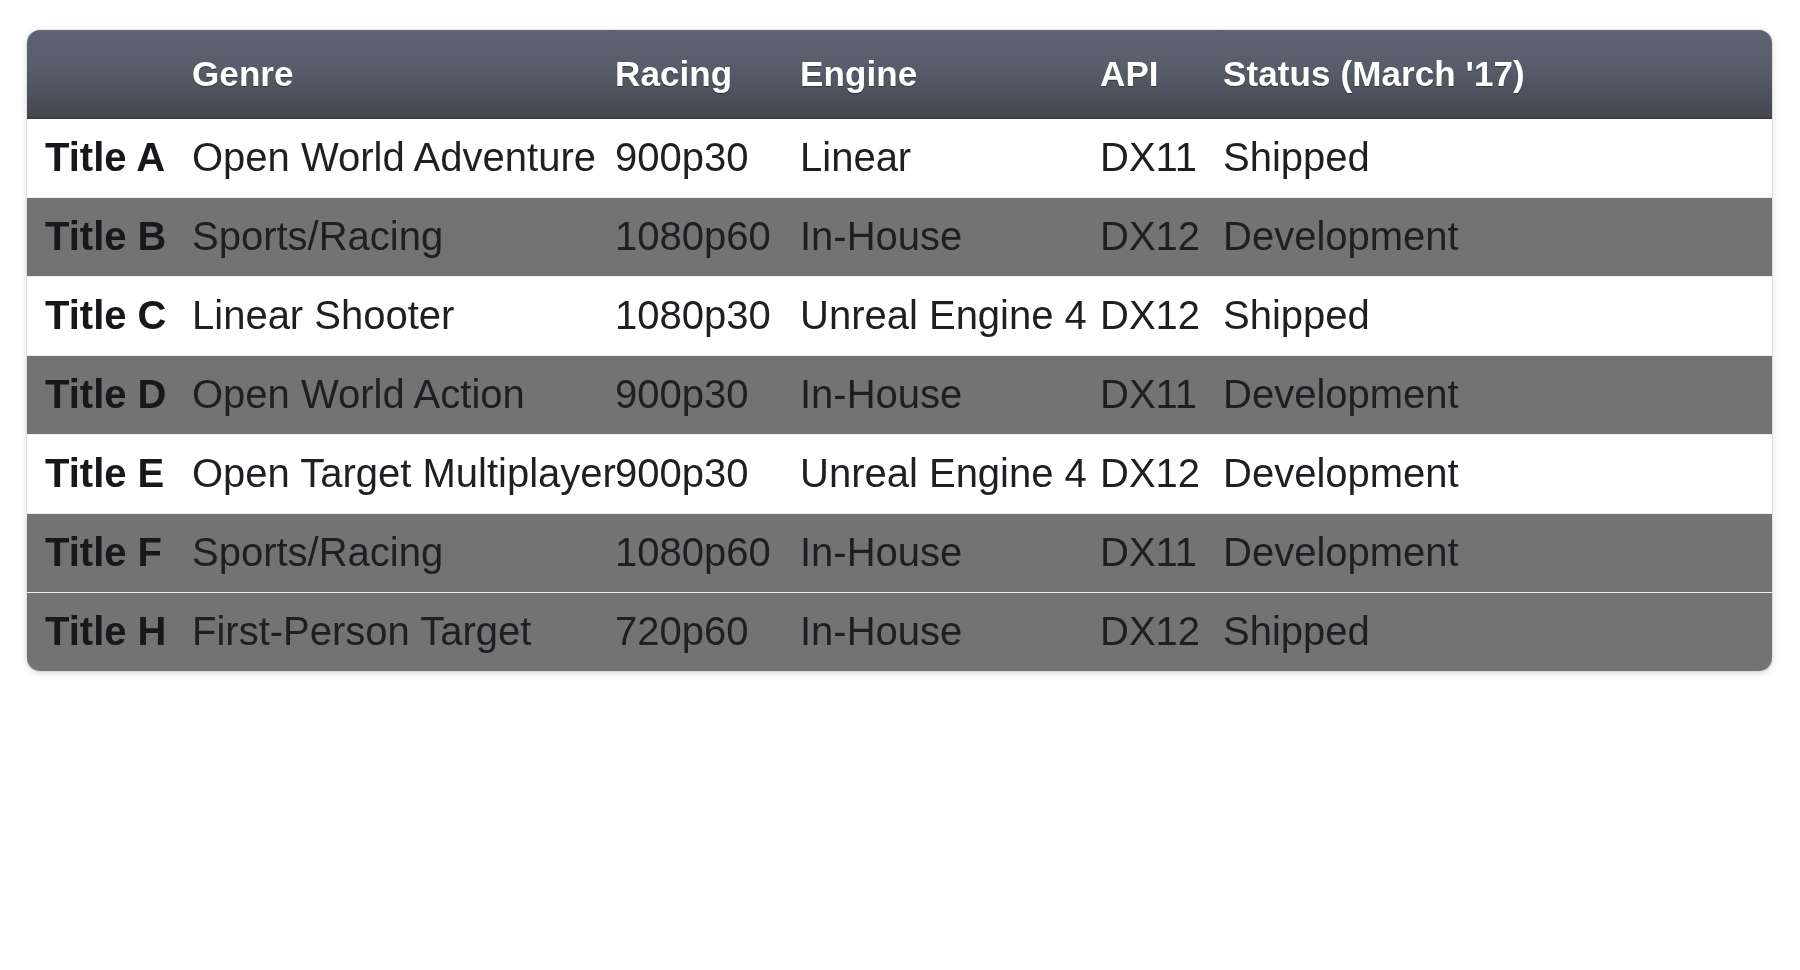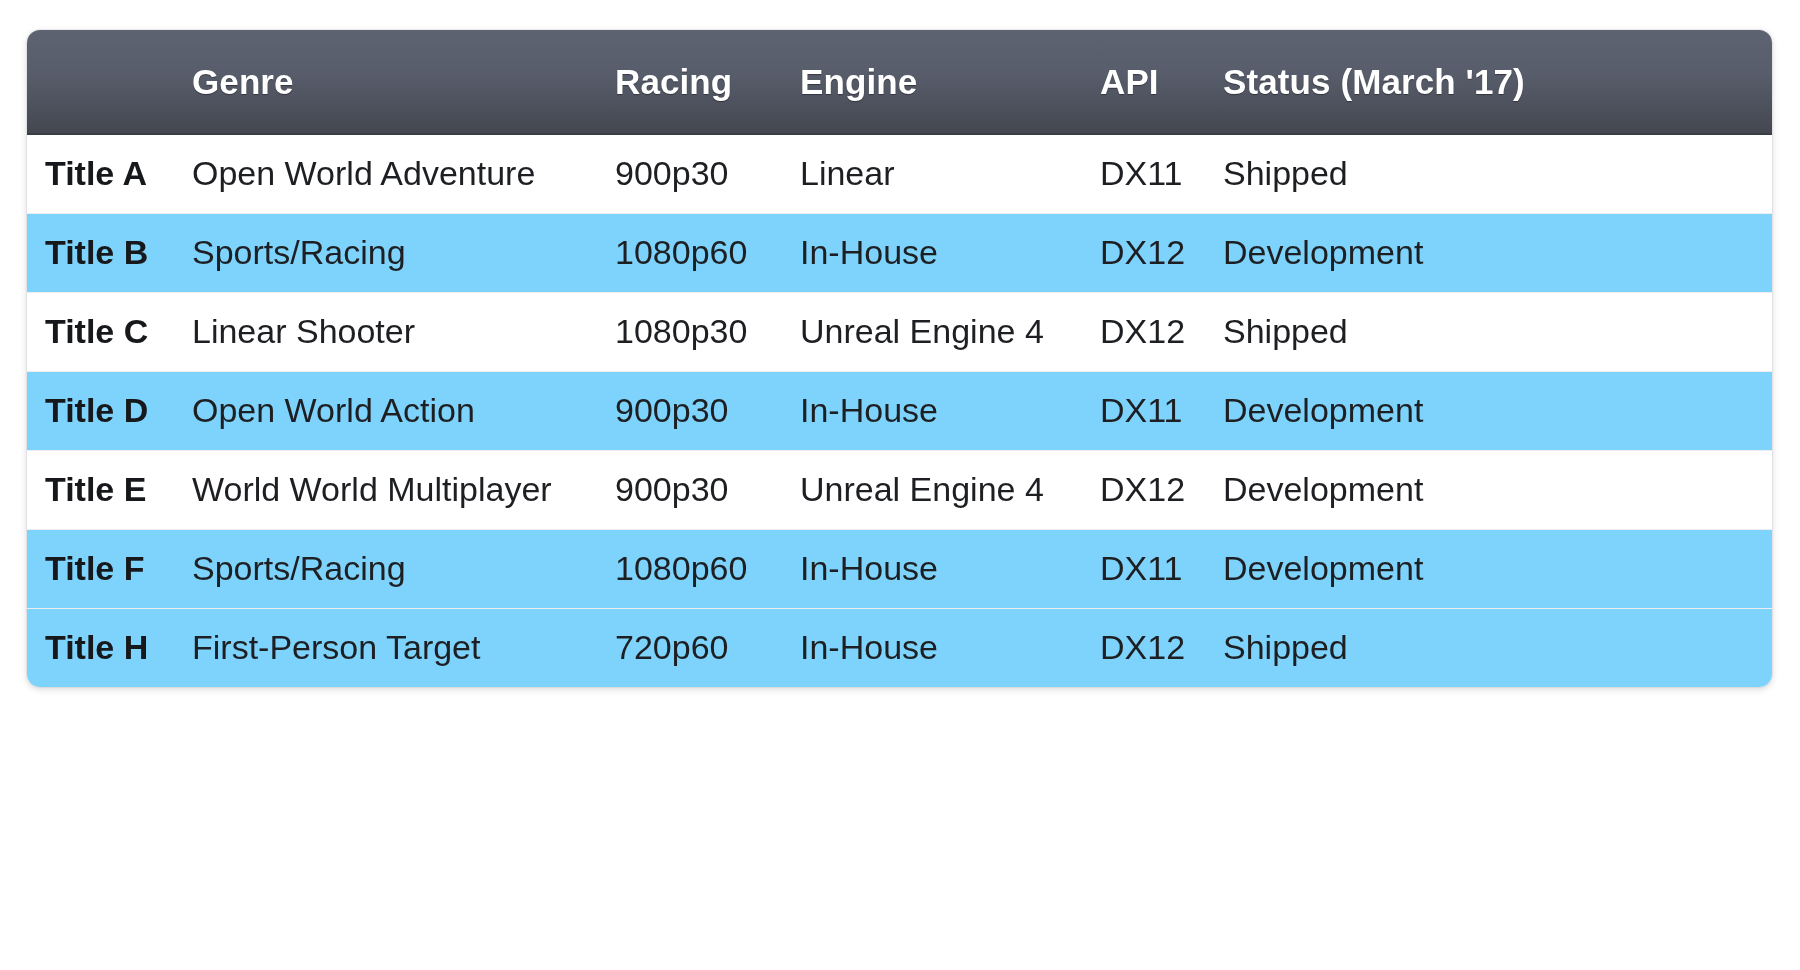--- a/index.html
+++ b/index.html
@@ -41,21 +41,21 @@
   
   col.c-title  { width: 165px; }
   col.c-genre  { width: 423px; }
   col.c-target { width: 185px; }
   col.c-engine { width: 300px; }
   col.c-api    { width: 123px; }
   col.c-status { width: 549px; }
 
   
   thead tr {
-    height: 104px;
+    height: 88px;
   }
   thead th {
     background: linear-gradient(to bottom, #5e6372 0%, #585d6b 42%, #4e525e 72%, #44474f 100%);
     color: #ffffff;
     font-size: 35px;
     font-weight: bold;
     text-align: left;
     padding: 0;
     vertical-align: middle;
     letter-spacing: 0.1px;
@@ -72,24 +72,24 @@
   thead th.th-target .cell-inner { padding-left: 0px; }
   thead th.th-engine .cell-inner { padding-left: 0px; }
   thead th.th-api    .cell-inner { padding-left: 0px; }
   thead th.th-status .cell-inner { padding-left: 0px; }
 
   
   tbody tr {
     height: 79px;
   }
   tbody tr.row-even { background: #ffffff; }
-  tbody tr.row-odd  { background: #7dd3fc; }
+  tbody tr.row-odd  { background: #737373; }
 
   tbody td {
-    font-size: 34px;
+    font-size: 40px;
     color: #1d1f22;
     padding: 0;
     vertical-align: middle;
     white-space: nowrap;
     border-top: 1px solid #edeef0;
   }
   tbody tr:first-child td { border-top: none; }
 
   tbody td.cell-title {
     font-weight: bold;
@@ -168,21 +168,21 @@
         <tr class="row-odd">
           <td class="cell-title">Title D</td>
           <td class="cell-genre">Open World Action</td>
           <td class="cell-target">900p30</td>
           <td class="cell-engine">In-House</td>
           <td class="cell-api">DX11</td>
           <td class="cell-status">Development</td>
         </tr>
         <tr class="row-even">
           <td class="cell-title">Title E</td>
-          <td class="cell-genre">World World Multiplayer</td>
+          <td class="cell-genre">Open Target Multiplayer</td>
           <td class="cell-target">900p30</td>
           <td class="cell-engine">Unreal Engine 4</td>
           <td class="cell-api">DX12</td>
           <td class="cell-status">Development</td>
         </tr>
         <tr class="row-odd">
           <td class="cell-title">Title F</td>
           <td class="cell-genre">Sports/Racing</td>
           <td class="cell-target">1080p60</td>
           <td class="cell-engine">In-House</td>

